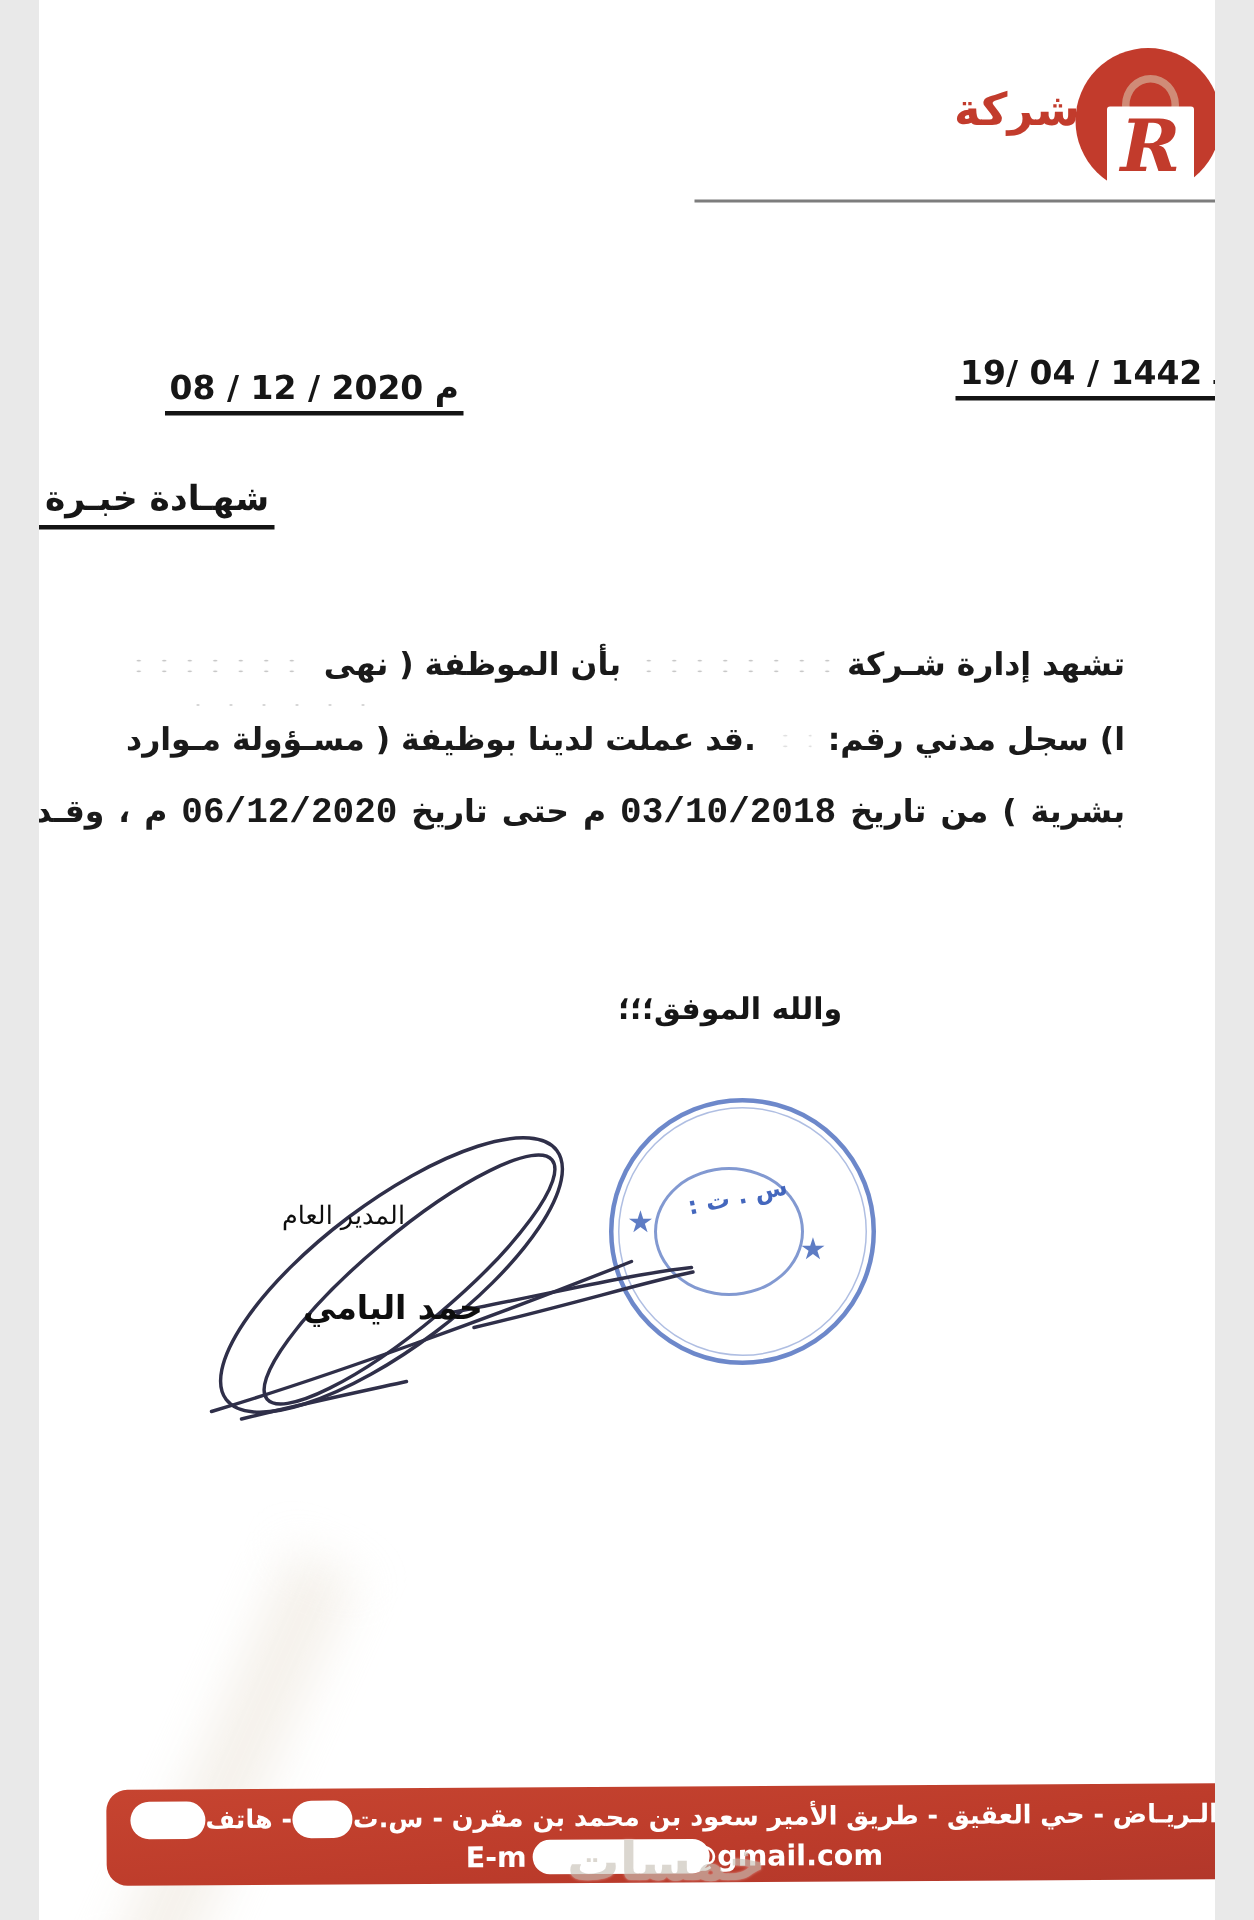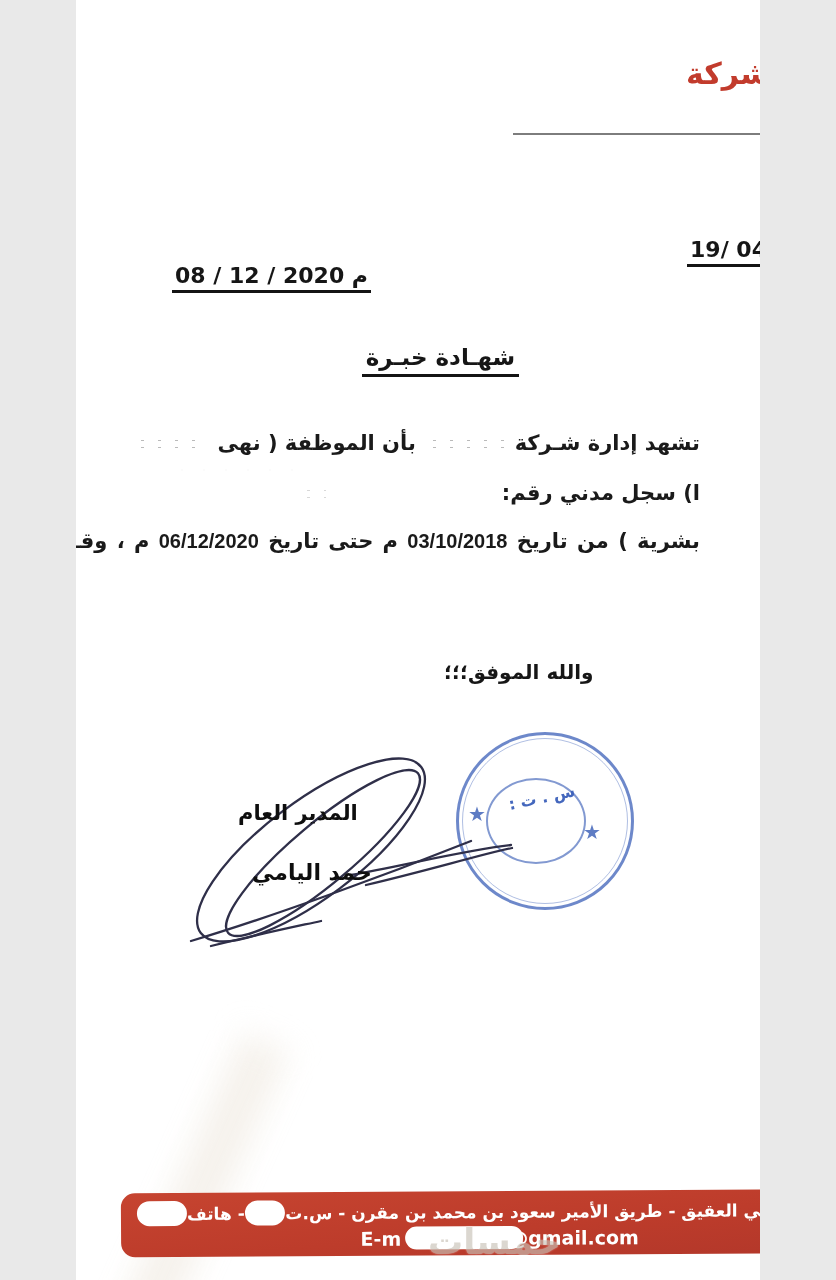--- a/index.html
+++ b/index.html
@@ -1,19 +1,19 @@
 <!DOCTYPE html>
 <html lang="ar"><head>
 <meta charset="utf-8">
 <style>
   * { margin:0; padding:0; box-sizing:border-box; }
   html,body { background:#e9e9e9; }
   body { font-family:"DejaVu Sans", sans-serif; }
   .page {
-    position:relative; width:684px; height:1280px; margin:0 auto;
+    position:relative; width:784px; height:1280px; margin:0 auto;
     background:radial-gradient(130% 110% at 50% 45%, #ffffff 72%, #fbfaf9 100%);
     overflow:hidden; color:#161616;
   }
   .scan-streak{
     position:absolute; left:105px; top:1030px; width:48px; height:300px;
     background:rgba(233,224,210,.45); filter:blur(16px); transform:rotate(24deg);
   }
   
   .logo-circle{ position:absolute; left:691px; top:32px; width:97px; height:97px;
     border-radius:50%; background:#c23b2c; }
@@ -26,46 +26,46 @@
     font-size:48px; color:#c23b2c; text-align:center; line-height:60px; }
   .shirka{ position:absolute; left:610px; top:56px; font-size:30px; font-weight:700;
     color:#c23b2c; }
   .header-rule{ position:absolute; left:437px; top:133px; width:350px; height:2px;
     background:#7d7d7d; }
   
   .date{ position:absolute; font-weight:700; font-size:22px; letter-spacing:.5px;
     border-bottom:3px solid #141414; padding:0 3px 2px 3px; white-space:nowrap;
     direction:ltr; }
   .date-hijri{ left:611px; top:237px; }
-  .date-greg{ left:96px; top:247px;margin-top:16px; }
+  .date-greg{ left:84px; top:247px; }
   
-  .title-wrap{ position:absolute; left:0; right:0; top:344px; text-align:center;padding-left:45px; }
+  .title-wrap{ position:absolute; left:0; right:0; top:320px; text-align:left; }
   .doc-title{ display:inline-block; font-size:23px; font-weight:700;
     border-bottom:3px solid #141414; padding:0 4px 4px 4px; }
   
   .bodyline{ position:absolute; left:58px; right:60px; direction:rtl;
     font-size:21px; font-weight:700; color:#1a1a1a; white-space:nowrap; }
   .l-flex{ display:flex; align-items:center; column-gap:10px; }
   .line1{ top:431px; }
   .line2{ top:481px; justify-content:space-between; }
   .line3{ top:529px; text-align:right; word-spacing:2px; }
   .line4{ top:578px; text-align:right; }
   .smudge{ height:12px; opacity:.45; align-self:center;
     background-image:radial-gradient(rgba(85,85,85,.9) 1.1px, rgba(0,0,0,0) 1.7px);
     background-size:17px 7px; filter:blur(.3px); }
   .smudge-sub{ position:absolute; left:95px; top:466px; width:125px; height:8px;
     opacity:.3; background-image:radial-gradient(rgba(90,90,90,.9) 1px, rgba(0,0,0,0) 1.5px);
     background-size:22px 8px; filter:blur(.4px); }
   .gap-mid{ flex:1; display:flex; justify-content:center; }
   .gap-mid .smudge{ width:26px; opacity:.25; }
-  .serif-date{ font-family:Liberation Sans, sans-serif; font-size:20px; font-weight:700; }
-  .closing{ position:absolute; left:368px; top:660px; font-size:20px; font-weight:700; direction:rtl; }
+  .serif-date{ font-family:Liberation Mono, monospace; font-size:24px; font-weight:700; }
+  .closing{ position:absolute; left:386px; top:660px; font-size:20px; font-weight:700; direction:rtl; }
   
   .sig-svg{ position:absolute; left:95px; top:745px; z-index:2; }
-  .signer-title{ position:absolute; left:162px; top:801px; font-size:21px; font-weight:700;
+  .signer-title{ position:absolute; left:162px; top:801px; font-size:17px; font-weight:400;
     color:#0e0e0e; z-index:3; direction:rtl; }
   .signer-name{ position:absolute; left:144px; top:860px; font-size:22px; font-weight:700;
     color:#0e0e0e; z-index:3; direction:rtl;margin-left:32px; }
   
   .stamp{ position:absolute; left:380px; top:732px; width:178px; height:178px; z-index:1; }
   .stamp .ring-outer{ position:absolute; inset:0; border:3px solid rgba(77,110,190,.82);
     border-radius:50%; }
   .stamp .ring-second{ position:absolute; inset:6px; border:1px solid rgba(77,110,190,.45);
     border-radius:50%; }
   .stamp .ring-inner{ position:absolute; left:30px; top:46px; width:100px; height:86px;
@@ -120,20 +120,21 @@
     <span>بأن الموظفة ( نهى</span>
     <span class="smudge" style="width:140px"></span>
   </div>
   <div class="smudge-sub"></div>
 
   <div class="bodyline l-flex line2">
     <span>ا) سجل مدني رقم:</span>
     <span class="gap-mid">
         <span class="smudge"></span>
       </span>
+    <span>.قد عملت لدينا بوظيفة ( مسـؤولة مـوارد</span>
   </div>
 
   <div class="bodyline line3">
     <span>بشرية ) من تاريخ</span>
     <span class="serif-date">03/10/2018</span>
     <span>م حتى تاريخ</span>
     <span class="serif-date">06/12/2020</span>
     <span>م ، وقـد تم إعطائها</span>
   </div>
 

